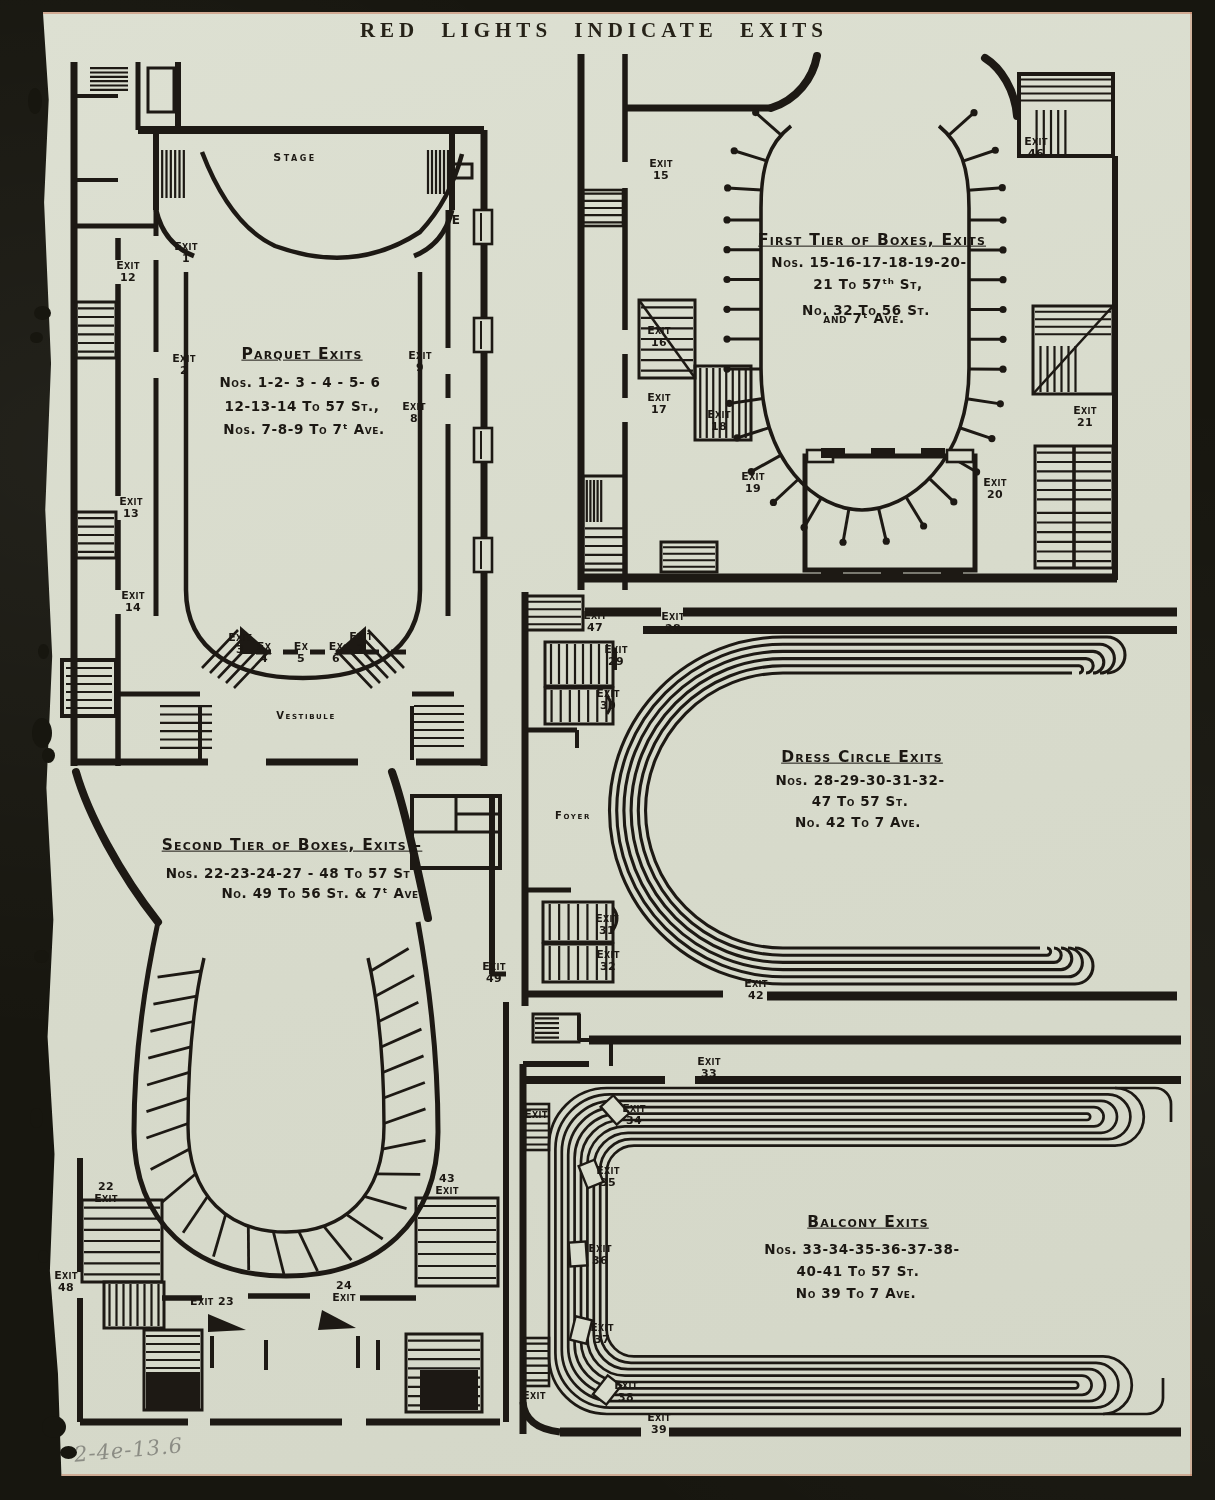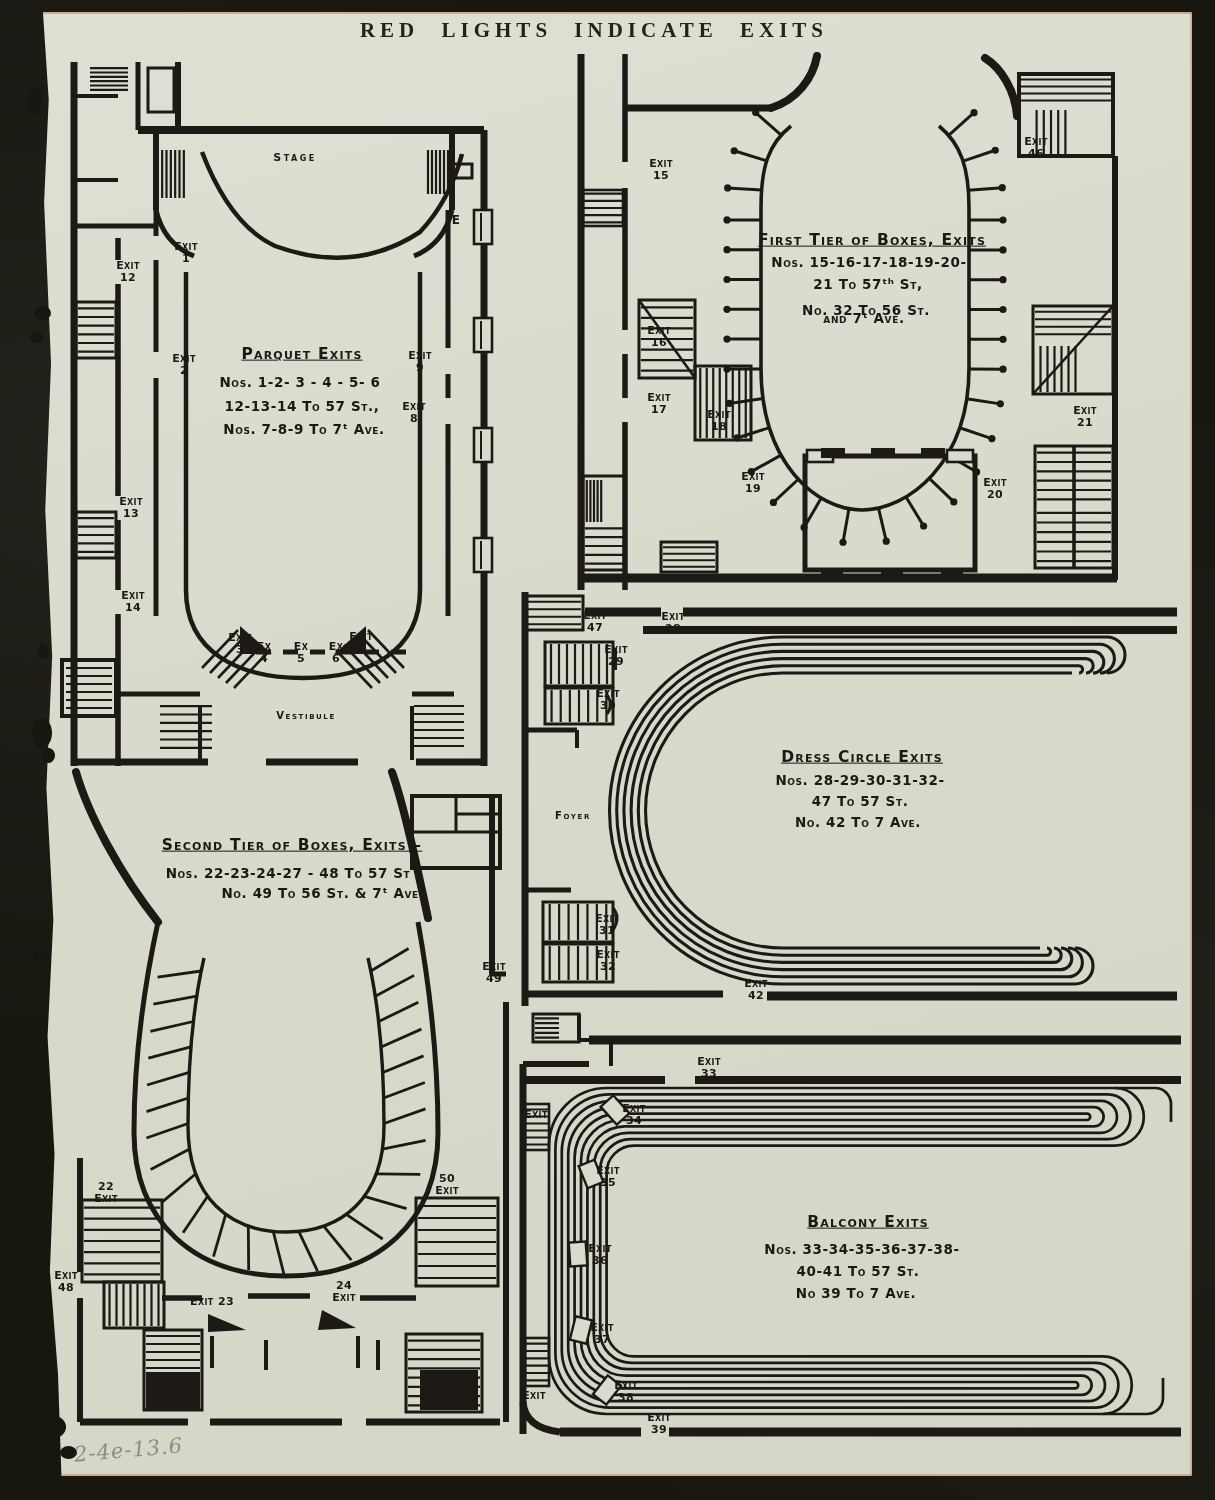--- a/index.html
+++ b/index.html
@@ -376,21 +376,21 @@
         <path d="M20,560 V652" fill="none" stroke="#1d1914" stroke-width="6" stroke-linecap="butt" stroke-linejoin="round"></path>
         <path d="M20,652 H128 M150,652 H282 M306,652 H440" fill="none" stroke="#1d1914" stroke-width="7" stroke-linecap="butt" stroke-linejoin="round"></path>
       </svg>
     <div class="lbl t0" style="left:232px;top:75px;">Second Tier of Boxes,  Exits –</div>
     <div class="lbl tl" style="left:228px;top:103px;">Nos. 22-23-24-27 -  48 To 57 St</div>
     <div class="lbl tl" style="left:216px;top:123px;margin-left:47px;">No.   49 To 56 St. &amp; 7ᵗ Ave.</div>
     <div class="lbl" style="left:434px;top:203px;">Exit
 49</div>
     <div class="lbl" style="left:46px;top:423px;">22
 Exit</div>
-    <div class="lbl" style="left:387px;top:415px;">50
+    <div class="lbl" style="left:387px;top:415px;">43
 Exit</div>
     <div class="lbl" style="left:6px;top:512px;">Exit
 48</div>
     <div class="lbl" style="left:152px;top:532px;">Exit 23</div>
     <div class="lbl" style="left:284px;top:522px;">24
 Exit</div>
   </div>
 
   <div class="plan" style="left:515px;top:1010px;width:675px;height:435px;">
     <svg id="svg-balcony" width="675" height="435" viewBox="0 0 675 435">

